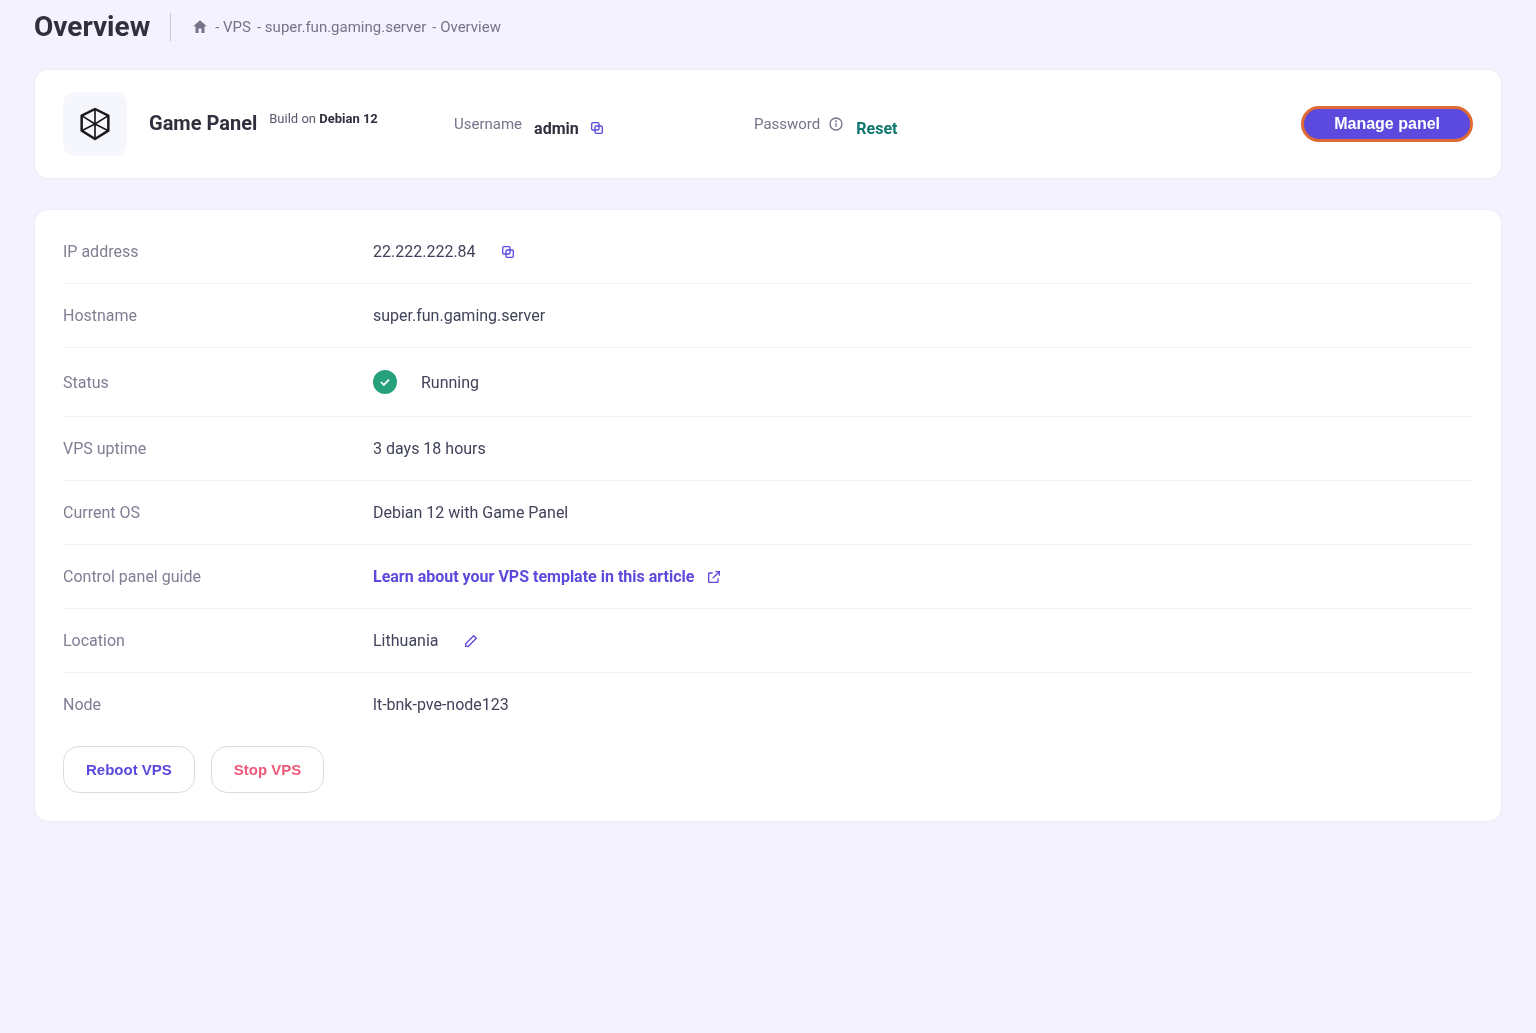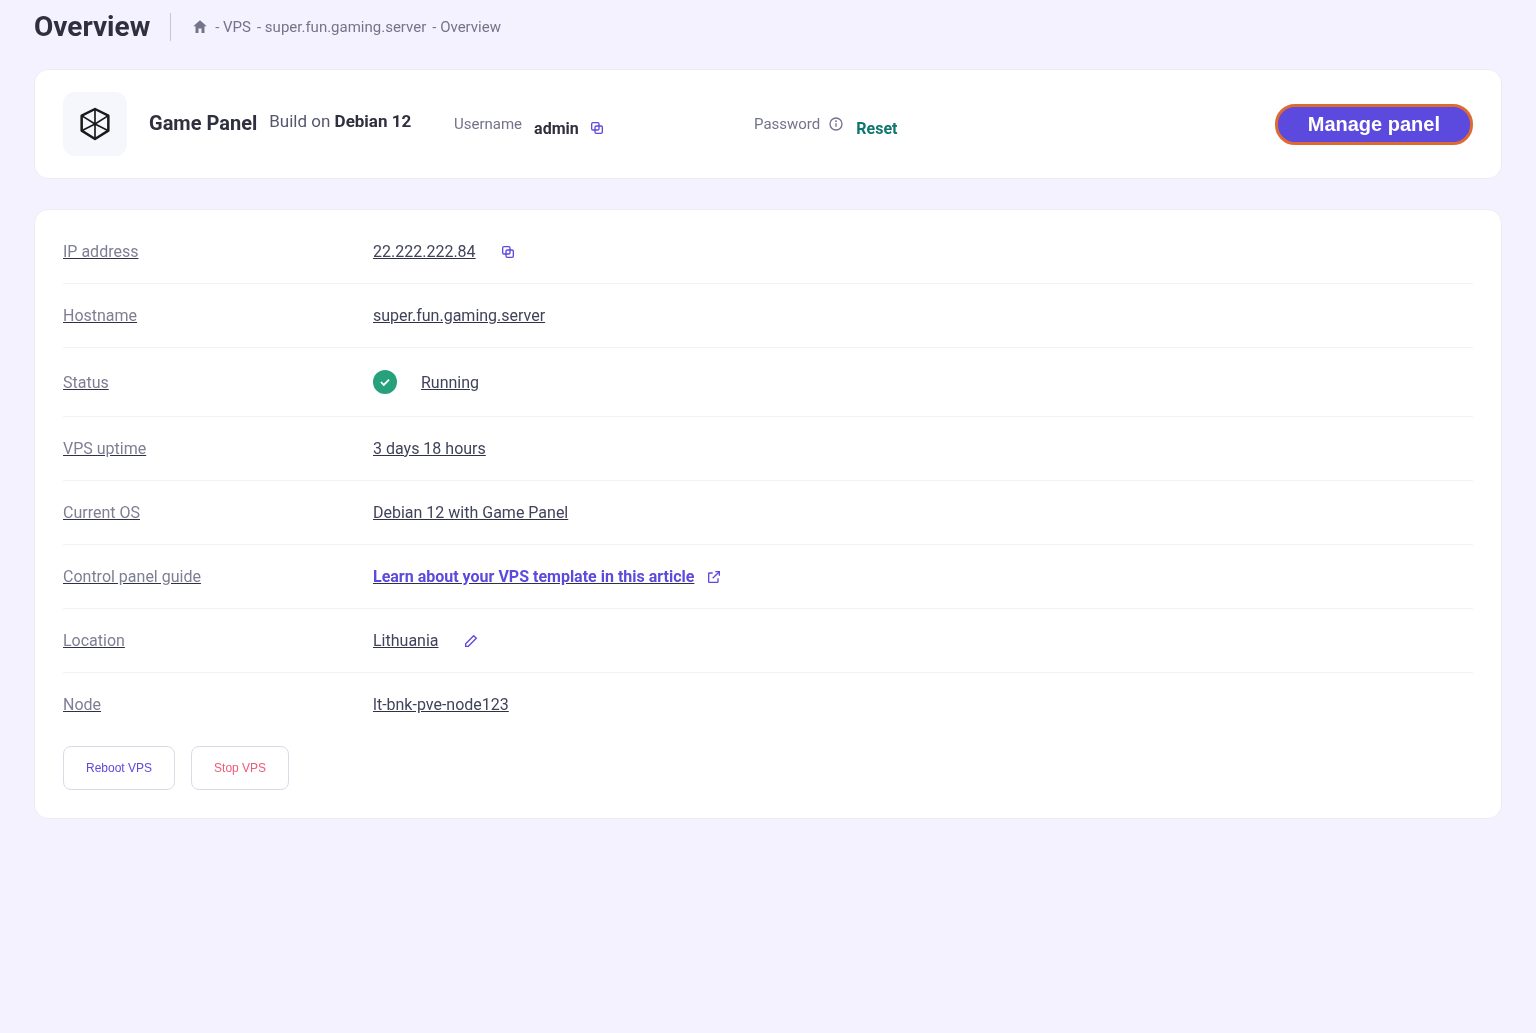--- a/index.html
+++ b/index.html
@@ -54,34 +54,34 @@
     border-radius: 12px;
     display: flex; align-items: center; justify-content: center;
   }
   .os-icon svg { width: 40px; height: 40px; }
   .panel-meta { flex: 1; display: flex; }
   .col { display: flex; flex-direction: row; gap: 12px; }
   .col-panel { width: 305px; }
   .col-user { width: 300px; }
   .col-pass { flex: 1; }
   .panel-title { font-size: 20px; font-weight: 700; color: #2f2f3e; }
-  .build-on { font-size: 17px; color: #56576c; }
+  .build-on { font-size: 13px; color: #56576c; }
   .build-on b { font-weight: 700; color: #2f2f3e; }
   .label-sm { font-size: 15px; color: #73738b; display:flex; align-items:center; gap:8px; }
   .val-sm { font-size: 16px; font-weight: 700; color: #2f2f3e; display:flex; align-items:center; gap:10px; margin-top:8px;}
   .reset-link { font-size: 16px; font-weight: 700; color: #0f766e; cursor:pointer; margin-top:8px;}
   .info-icon svg, .copy-icon svg, .ext-icon svg, .edit-icon svg { width:16px; height:16px; display:block; }
   .copy-icon, .ext-icon, .edit-icon, .info-icon { display:inline-flex; }
   .copy-icon svg, .ext-icon svg, .edit-icon svg { stroke:#5c49dd; }
   .info-icon svg { stroke:#73738b; }
 
   .manage-btn {
     background: #5c49dd;
     color: #fff;
-    font-size: 20px;
+    font-size: 16px;
     font-weight: 600;
     padding: 6px 30px;
     border: 3px solid #de6a33;
     border-radius: 20px;
     cursor: pointer;
   }
 
   
   .tabs-card { margin-top: 30px; padding: 0 28px 28px 28px; }
   .tabs { display:flex; gap: 50px; border-bottom: 1px solid #ebecf3; }
@@ -89,42 +89,42 @@
     padding: 24px 4px 20px 4px;
     font-size: 16px;
     font-weight: 700;
     color: #7d7d93;
     cursor: pointer;
     border-bottom: 3px solid transparent;
     margin-bottom: -1px;
   }
   .tab.active { color: #5c49dd; border-bottom-color: #5c49dd; }
 
-  table.info { width: 100%; border-collapse: collapse; margin-top: 10px; text-decoration: underline; }
+  table.info { width: 100%; border-collapse: collapse; margin-top: 10px; }
   table.info td {
     padding: 22px 0;
     vertical-align: middle;
     font-size: 16px;
   }
   table.info tr { border-bottom: 1px solid #f1f2f7; }
   table.info tr:last-of-type { border-bottom: none; }
   td.k { color: #7e7e94; width: 310px; }
   td.v { color: #41435a; }
   td.v .flex { display:flex; align-items:center; gap:24px; }
   .status-dot {
     width: 24px; height: 24px; border-radius: 50%;
     background: #26a17b; display:flex; align-items:center; justify-content:center;
   }
   .status-dot svg { width:14px; height:14px; stroke:#fff; stroke-width:3; fill:none; }
   .guide-link { color:#5c49dd; font-weight:700; display:flex; align-items:center; gap:12px; cursor:pointer;}
 
   .actions { display:flex; gap:16px; margin-top: 10px; }
   .btn-outline {
-    background:#fff; border:1px solid #dadbe6; border-radius:8px;
-    padding: 14px 22px; font-size:12px; font-weight:400; cursor:pointer;
+    background:#fff; border:1px solid #dadbe6; border-radius:16px;
+    padding: 14px 22px; font-size:15px; font-weight:700; cursor:pointer;
   }
   .btn-outline.primary { color:#5c49dd; }
   .btn-outline.danger { color:#ef5a7a; }
 </style>
 </head>
 <body>
 
 <div class="header-row">
   <div class="page-title">Overview</div>
   <div class="vbar"></div>

